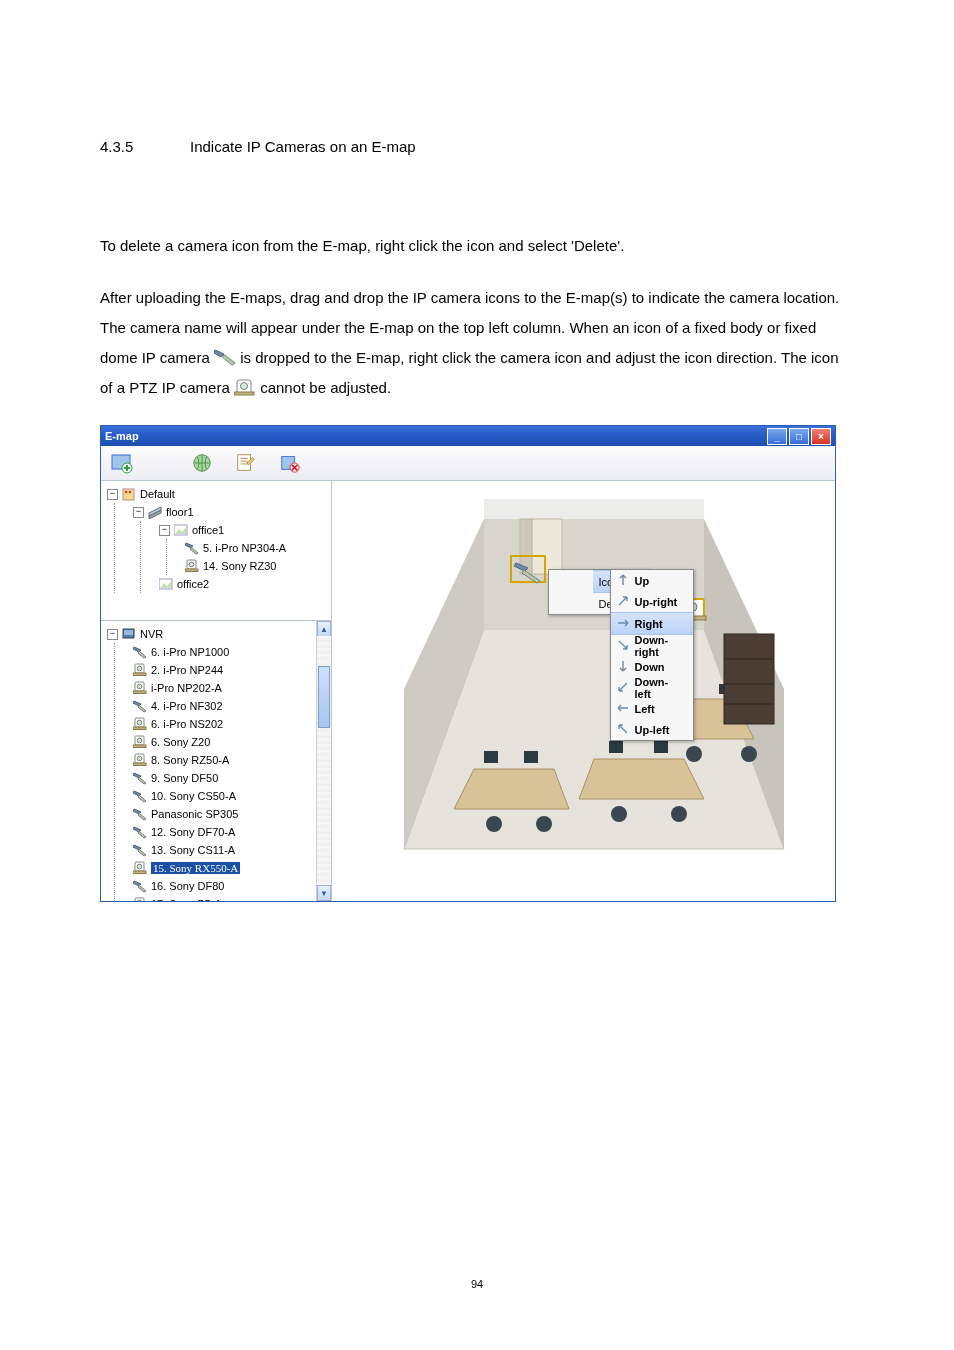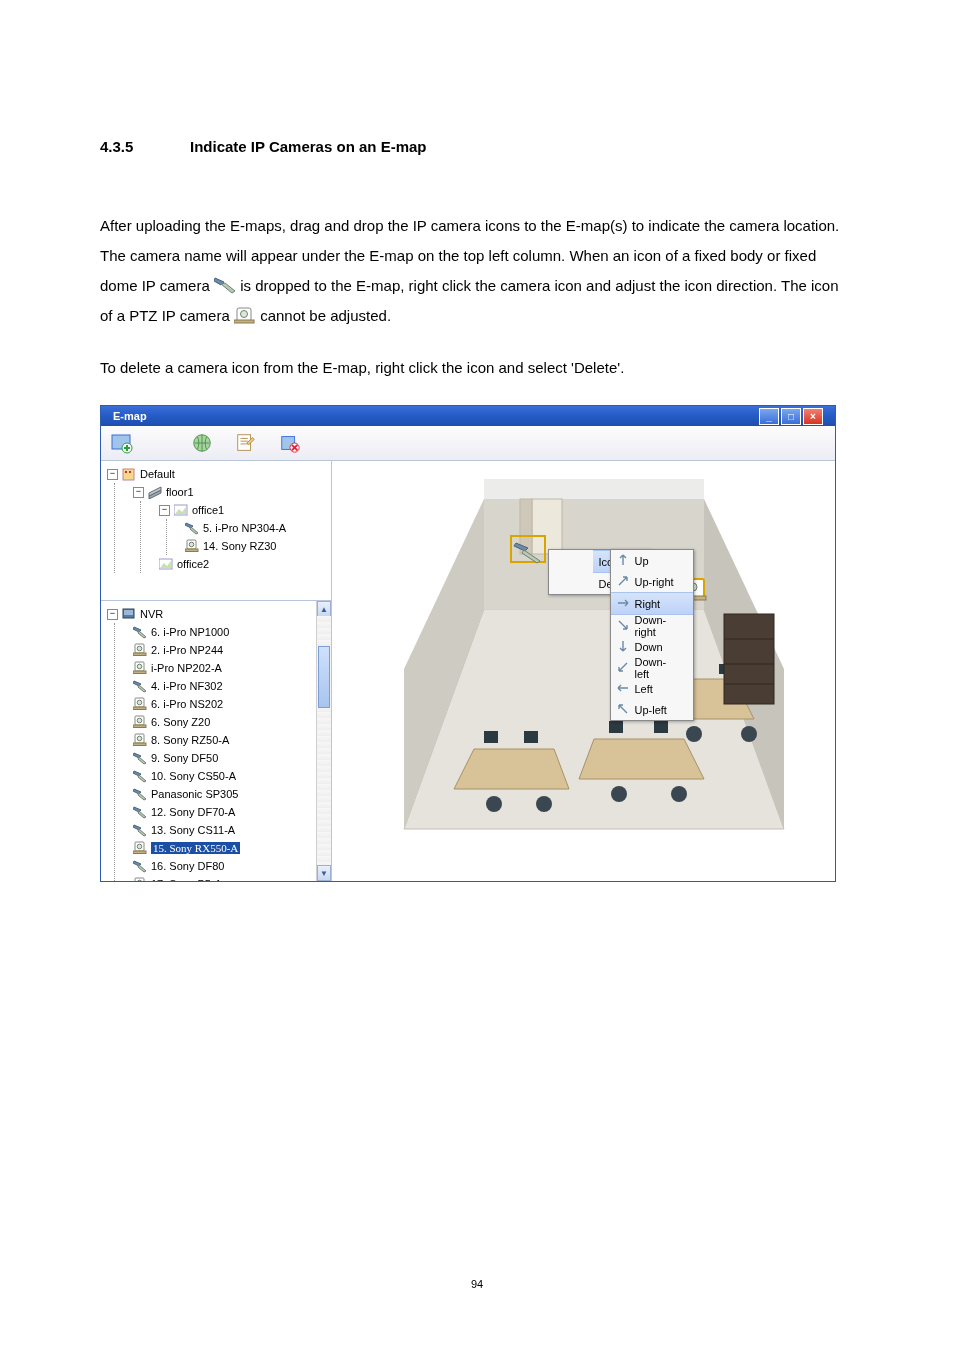--- a/index.html
+++ b/index.html
@@ -12,23 +12,23 @@
     font-size: 15px;
   }
   .page {
     width: 954px;
     height: 1350px;
     position: relative;
     box-sizing: border-box;
     padding: 138px 100px 0 100px;
   }
   .section-heading {
-    font-weight: bold;
+    font-weight: normal;
     font-size: 15px;
-    margin-bottom: 56px;
+    margin-bottom: 76px;
   }
   .section-heading .num {
     display: inline-block;
     width: 90px;
   }
   .body-text {
     line-height: 30px;
     font-size: 15px;
     margin-bottom: 22px;
   }
@@ -54,21 +54,21 @@
     margin-top: 6px;
     font-family: "Segoe UI", Tahoma, sans-serif;
     font-size: 11px;
     background:#fff;
   }
   .titlebar {
     height: 20px;
     background: linear-gradient(#3a6ed8, #255bc4 50%, #1e4fae);
     display:flex;
     align-items:center;
-    padding: 0 12px;
+    padding: 0 4px;
     color:#fff;
     font-size:11px;
     font-weight:bold;
   }
   .titlebar .spacer { flex:1; }
   .winbtn {
     width:18px; height:15px;
     border:1px solid #fff;
     margin-left:2px;
     background: linear-gradient(#7aa7ee,#3a6ed8);
@@ -172,41 +172,41 @@
   }
 </style>
 </head>
 <body>
 
 <div class="page">
 
   <div class="section-heading">
     <span class="num">4.3.5</span><span>Indicate IP Cameras on an E-map</span>
   </div>
+
+  <div class="body-text">To delete a camera icon from the E-map, right click the icon and select 'Delete'.</div>
 
   <div class="body-text">
     <span>After uploading the E-maps, drag and drop the IP camera icons to the E-map(s) to indicate the camera location.   The camera name will appear under the E-map on the top left column.   When an icon of a fixed body or fixed dome IP camera  </span>
     <span class="inline-icon">
       <svg viewBox="0 0 22 18">
           <polygon points="1,2 10,6 7,9 0,5" fill="#6d8aa6" stroke="#4a6580"></polygon>
           <polygon points="7,8 18,17 21,15 11,7" fill="#b9c9b7" stroke="#6d826e"></polygon>
         </svg>
     </span>
     <span>  is dropped to the E-map, right click the camera icon and adjust the icon direction.   The icon of a PTZ IP camera  </span>
     <span class="inline-icon">
       <svg viewBox="0 0 22 18">
           <rect x="3" y="2" width="14" height="13" rx="2" fill="#fff" stroke="#888"></rect>
           <circle cx="10" cy="8" r="3.5" fill="#dbe8d8" stroke="#6d826e"></circle>
           <rect x="0" y="14" width="20" height="3" fill="#c4b080" stroke="#8b7a4e"></rect>
         </svg>
     </span>
     <span>  cannot be adjusted.</span>
   </div>
-
-  <div class="body-text">To delete a camera icon from the E-map, right click the icon and select 'Delete'.</div>
 
   <div class="win">
     <div class="titlebar">
       <span>E-map</span>
       <span class="spacer"></span>
       <span class="winbtn">_</span>
       <span class="winbtn">□</span>
       <span class="winbtn close">×</span>
     </div>
 
@@ -500,21 +500,21 @@
           
           <div class="ctxmenu" id="ctx-main" style="left:194px; top:80px; width:56px;padding-left:44px;">
               <div class="row hi">
                 <span>Icon</span>
                 <span style="margin-left: auto;">▸</span>
               </div>
               <div class="row">
                 <span>Delete</span>
               </div>
             </div>
-          <div class="ctxmenu" id="ctx-sub" style="left:256px; top:80px; width:82px;">
+          <div class="ctxmenu" id="ctx-sub" style="left:256px; top:80px; width:82px;font-weight:bold;">
               <div class="row">
                 <span style="width: 12px;"><svg width="12" height="12" viewBox="0 0 12 12">
                     <path d="M6 1v10M6 1l-3 3M6 1l3 3" stroke="#6a8aa8" fill="none" stroke-width="1.4"></path>
                   </svg></span>
                 <span>Up</span>
               </div>
               <div class="row">
                 <span style="width: 12px;"><svg width="12" height="12" viewBox="0 0 12 12">
                     <path d="M2 10L10 2M10 2h-4M10 2v4" stroke="#6a8aa8" fill="none" stroke-width="1.4"></path>
                   </svg></span>

